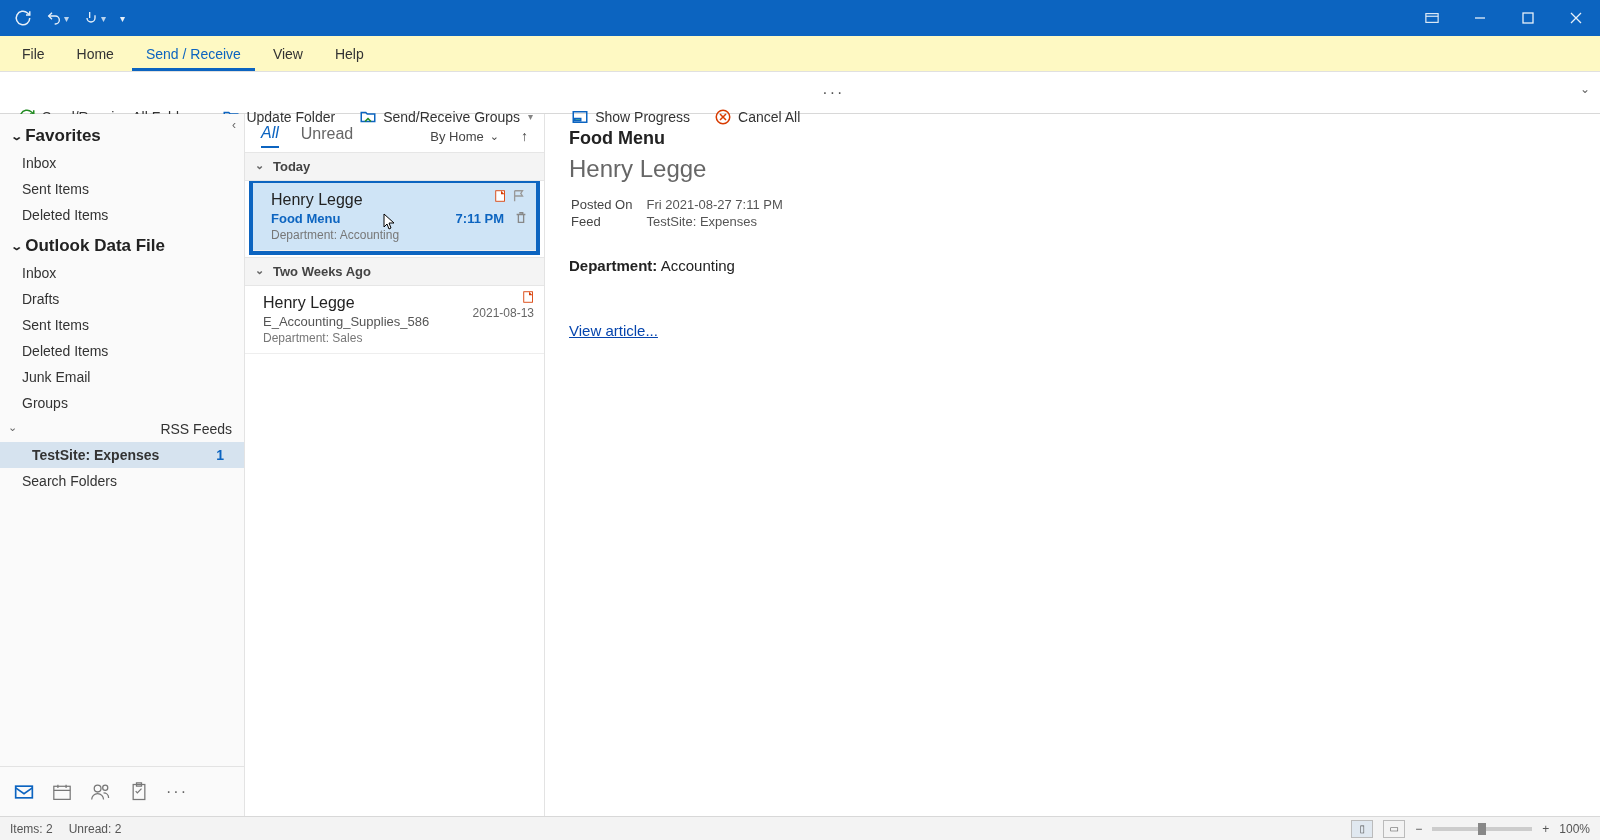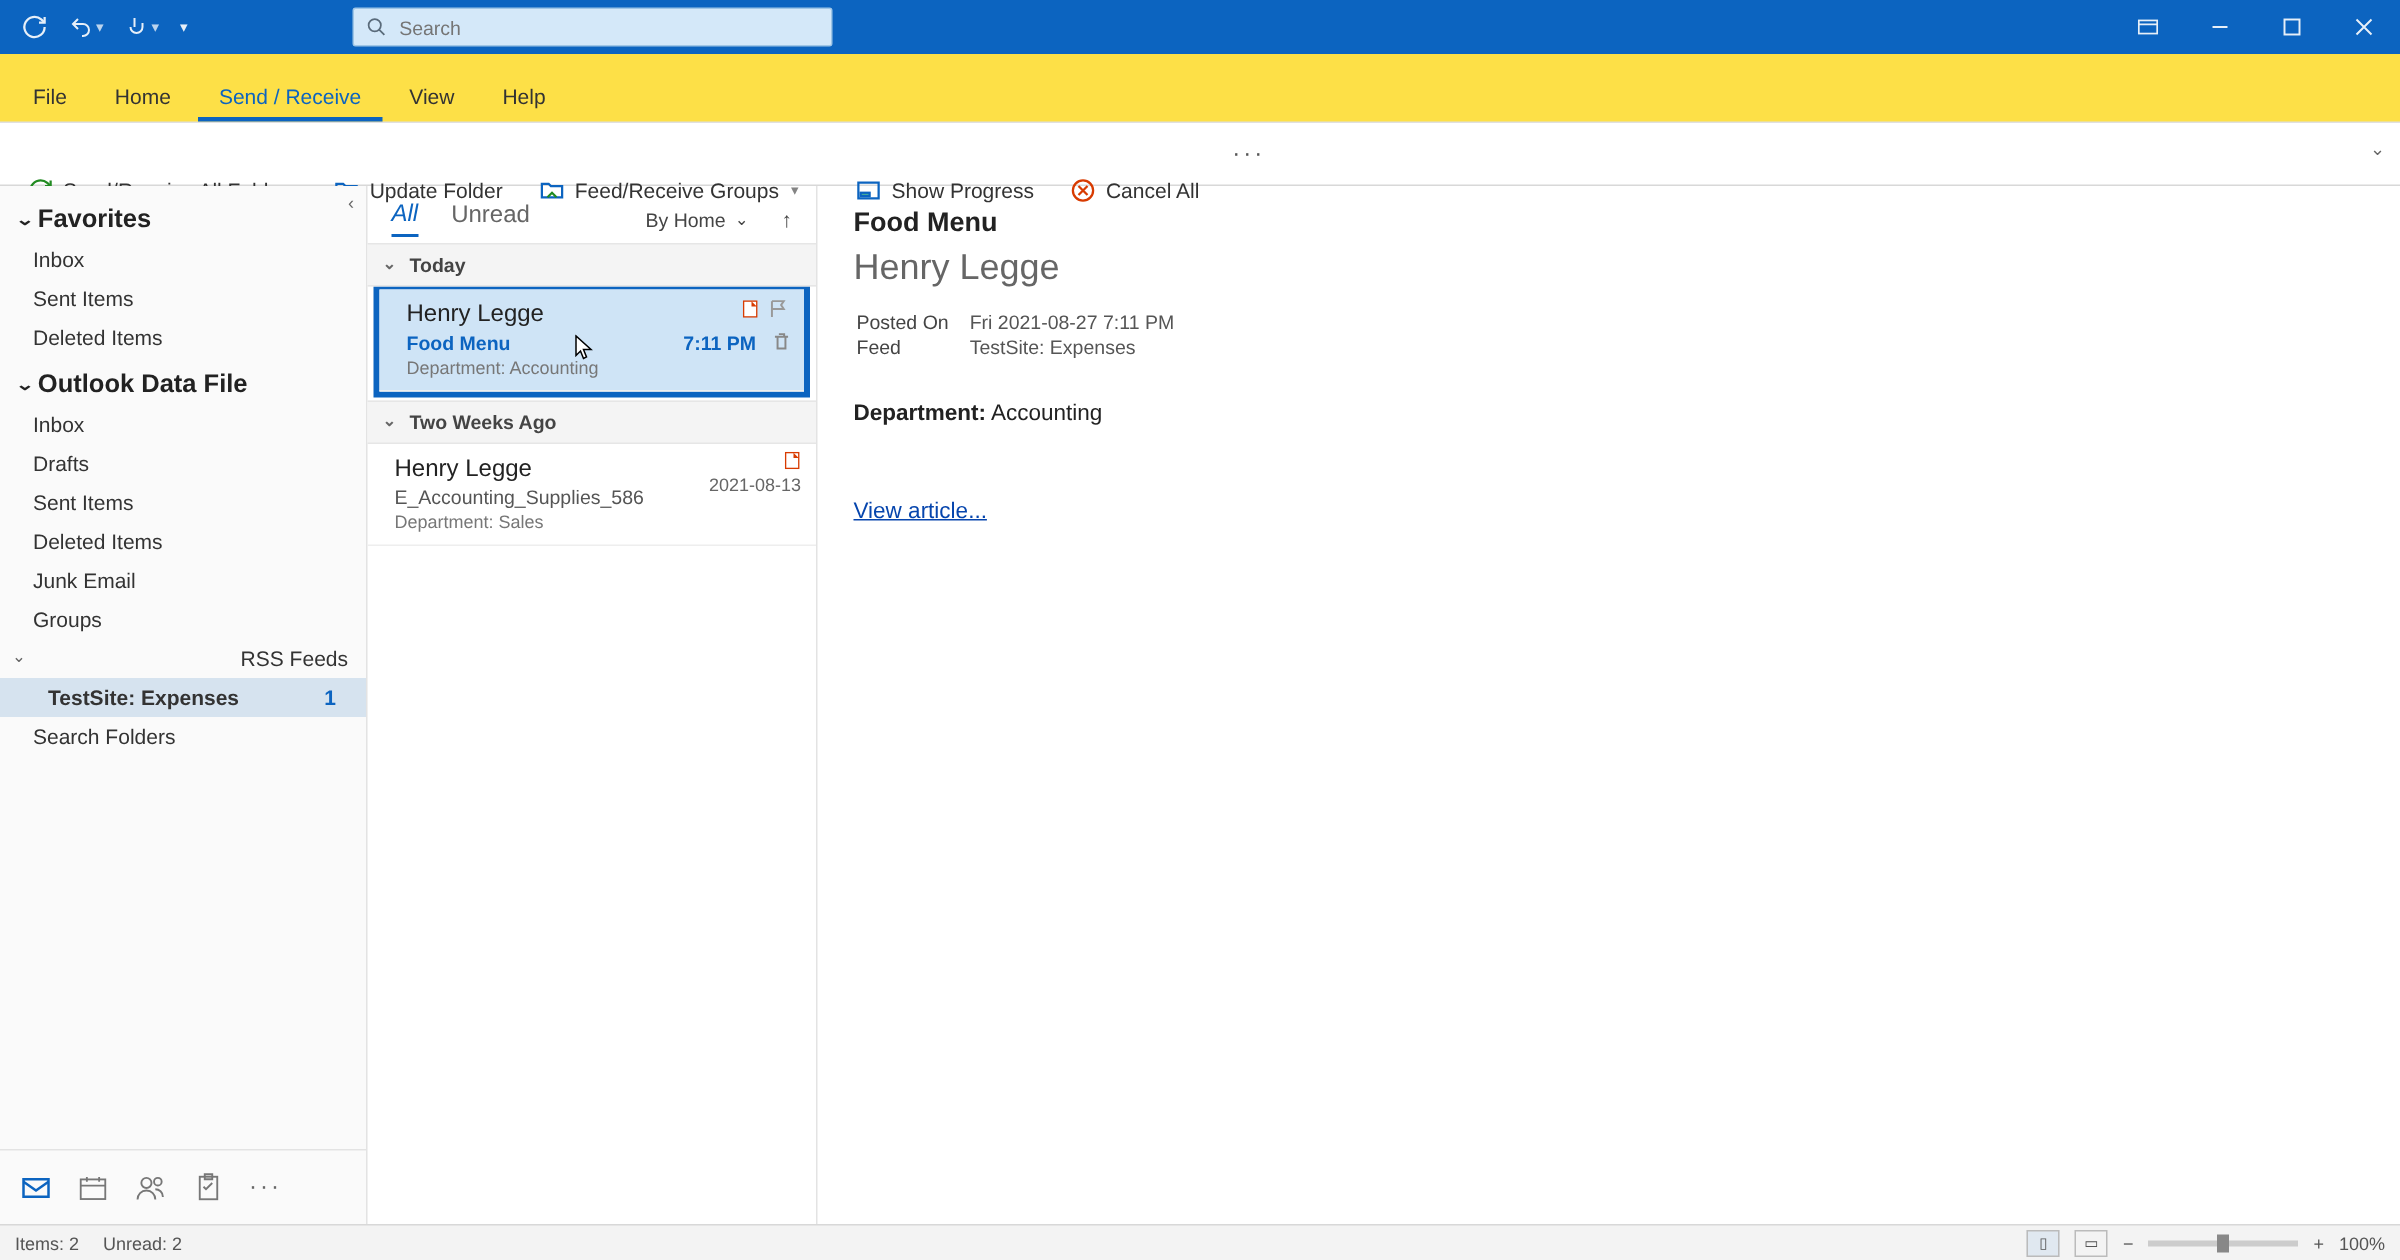--- a/index.html
+++ b/index.html
@@ -10,21 +10,21 @@
   .tb-left { display: flex; align-items: center; gap: 14px; padding-left: 14px; }
   .tb-icon { display: inline-flex; align-items: center; opacity: .9; }
   .tb-down { font-size: 10px; margin-left: 2px; opacity: .8; }
   .searchwrap { margin-left: 110px; }
   .searchbox { width: 320px; height: 26px; background: #d4e8f9; border: 1px solid #9fc6e6; border-radius: 2px; display: flex; align-items: center; padding: 0 8px; gap: 8px; color: #5a6b7b; }
   .searchbox input { border: none; background: transparent; outline: none; font-size: 13px; width: 100%; color: #333; }
   .tb-right { margin-left: auto; display: flex; align-items: center; }
   .win-btn { width: 48px; height: 36px; display: flex; align-items: center; justify-content: center; color: #fff; opacity: .9; }
   
   
-  .menutabs { height: 46px; background: #fde047; border-bottom: 1px solid #e0e0e0; display: flex; align-items: flex-end; padding-left: 8px; gap: 4px; }
+  .menutabs { height: 36px; background: #fef9c3; border-bottom: 1px solid #e0e0e0; display: flex; align-items: flex-end; padding-left: 8px; gap: 4px; }
   .mtab { padding: 8px 14px 6px; font-size: 14px; color: #333; cursor: pointer; border-bottom: 3px solid transparent; }
   .mtab.active { color: #0c64c0; border-bottom-color: #0c64c0; }
   
   
   .ribbon { height: 42px; background: #fff; border-bottom: 1px solid #d8d8d8; display: flex; align-items: center; padding: 0 8px; gap: 4px; position: relative; }
   .rbtn { display: flex; align-items: center; gap: 6px; padding: 4px 10px; color: #333; font-size: 14px; border-radius: 2px; margin-top: 48px; }
   .ricn { width: 18px; height: 18px; display: inline-flex; align-items: center; justify-content: center; color: #0c64c0; }
   .ricn.red { color: #d83b01; }
   .moreel { font-size: 16px; letter-spacing: 2px; padding: 0 8px; color: #555; }
   .rchev { position: absolute; right: 10px; top: 10px; color: #666; font-size: 12px; }
@@ -108,31 +108,20 @@
     </span>
     <span class="tb-icon">
       <svg width="16" height="16" viewBox="0 0 24 24" fill="none" stroke="#fff" stroke-width="2">
           <path d="M10 3v9"></path>
           <path d="M6 12a6 6 0 0 0 12 0V8"></path>
         </svg>
       <span class="tb-down">▾</span>
     </span>
     <span class="tb-icon" style="font-size:10px;">▾</span>
   </div>
-  <div class="searchwrap">
-    <div class="searchbox">
-      <span>
-        <svg width="14" height="14" viewBox="0 0 24 24" fill="none" stroke="#5a6b7b" stroke-width="2">
-            <circle cx="10" cy="10" r="7"></circle>
-            <path d="M21 21l-6-6"></path>
-          </svg>
-      </span>
-      <input placeholder="Search" style="">
-    </div>
-  </div>
   <div class="tb-right">
     <div class="win-btn">
       <svg width="14" height="12" viewBox="0 0 16 12" fill="none" stroke="#fff" stroke-width="1.3">
           <rect x="1" y="1" width="14" height="10"></rect>
           <path d="M1 4h14"></path>
         </svg>
     </div>
     <div class="win-btn">
       <svg width="12" height="12" viewBox="0 0 12 12" stroke="#fff" stroke-width="1.3">
           <path d="M1 6h10"></path>
@@ -178,21 +167,21 @@
       </span>
     <span>Update Folder</span>
   </div>
   <div class="rbtn">
     <span class="ricn">
         <svg width="18" height="18" viewBox="0 0 24 24" fill="none" stroke="#0c64c0" stroke-width="2">
           <path d="M3 6h6l2 2h10v10H3z"></path>
           <path d="M8 18l4-4 4 4" stroke="#228b22"></path>
         </svg>
       </span>
-    <span>Feed/Receive Groups</span>
+    <span>Send/Receive Groups</span>
     <span class="tb-down" style="color:#666;">▾</span>
   </div>
   <div style="width:10px;"></div>
   <div class="rbtn">
     <span class="ricn">
         <svg width="18" height="18" viewBox="0 0 24 24" fill="none" stroke="#0c64c0" stroke-width="2">
           <rect x="3" y="5" width="18" height="14"></rect>
           <rect x="5" y="14" width="8" height="3" fill="#4a9"></rect>
         </svg>
       </span>

